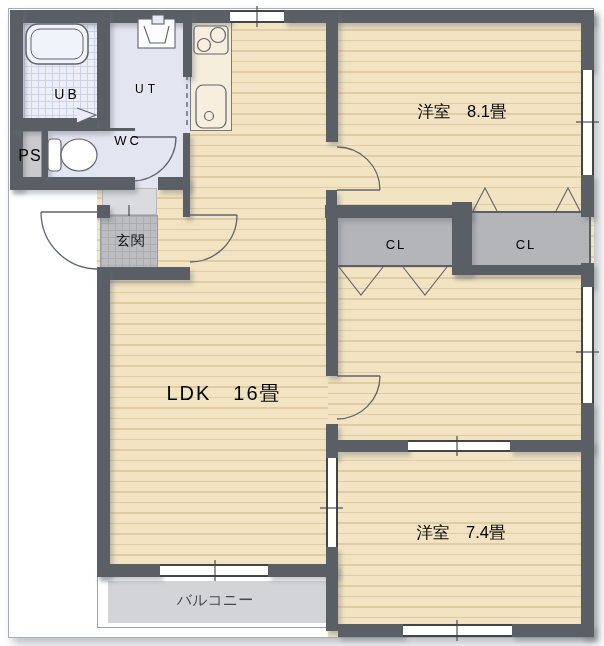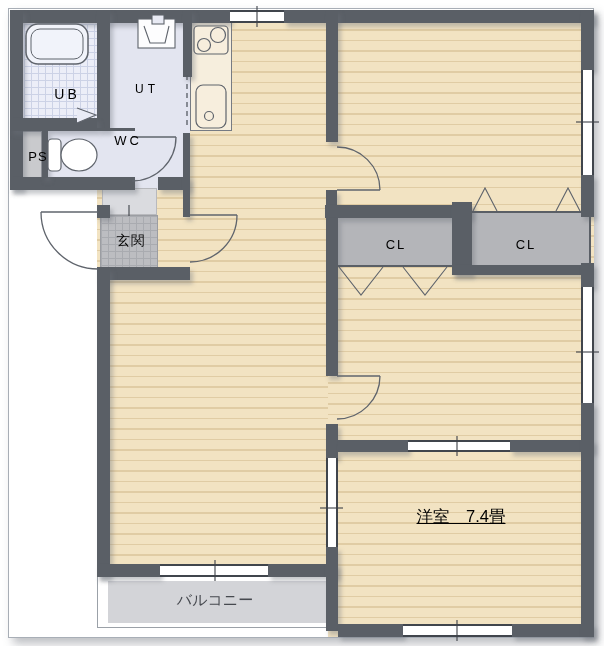--- a/index.html
+++ b/index.html
@@ -170,20 +170,22 @@
         <path d="M320,508 L343,508"></path>
         <path d="M457,436 L457,456"></path>
         <path d="M457,620 L457,641"></path>
         <path d="M129,205 L129,216"></path>
       </g>
     </g>
   </svg>
 
   <div class="lbl" style="left:67px;top:94px;font-size:14px;letter-spacing:3px;">UB</div>
   <div class="lbl" style="left:147px;top:89px;font-size:12px;letter-spacing:4px;">UT</div>
-  <div class="lbl" style="left:30px;top:156px;font-size:13px;letter-spacing:1px;margin-left:8px;">PS</div>
+  <div class="lbl" style="left:30px;top:156px;font-size:16px;letter-spacing:1px;">PS</div>
   <div class="lbl" style="left:128px;top:140px;font-size:13px;letter-spacing:3px;">WC</div>
   <div class="lbl" style="left:131px;top:241px;font-size:13.5px;letter-spacing:1px;">玄関</div>
-  <div class="lbl" style="left:461px;top:517px;font-size:16.5px;text-decoration:underline;">洋室　7.4畳</div>
+  <div class="lbl" style="left:224px;top:393px;font-size:20px;letter-spacing:2px;">LDK　16畳</div>
+  <div class="lbl" style="left:462px;top:112px;font-size:16.5px;">洋室　8.1畳</div>
+  <div class="lbl" style="left:461px;top:533px;font-size:16.5px;">洋室　7.4畳</div>
   <div class="lbl" style="left:396px;top:244px;font-size:13px;letter-spacing:2px;">CL</div>
   <div class="lbl" style="left:526px;top:244px;font-size:13px;letter-spacing:2px;">CL</div>
   <div class="lbl" style="left:215px;top:600px;font-size:15px;color:#46494f;">バルコニー</div>
 </div>
 
 </body></html>

